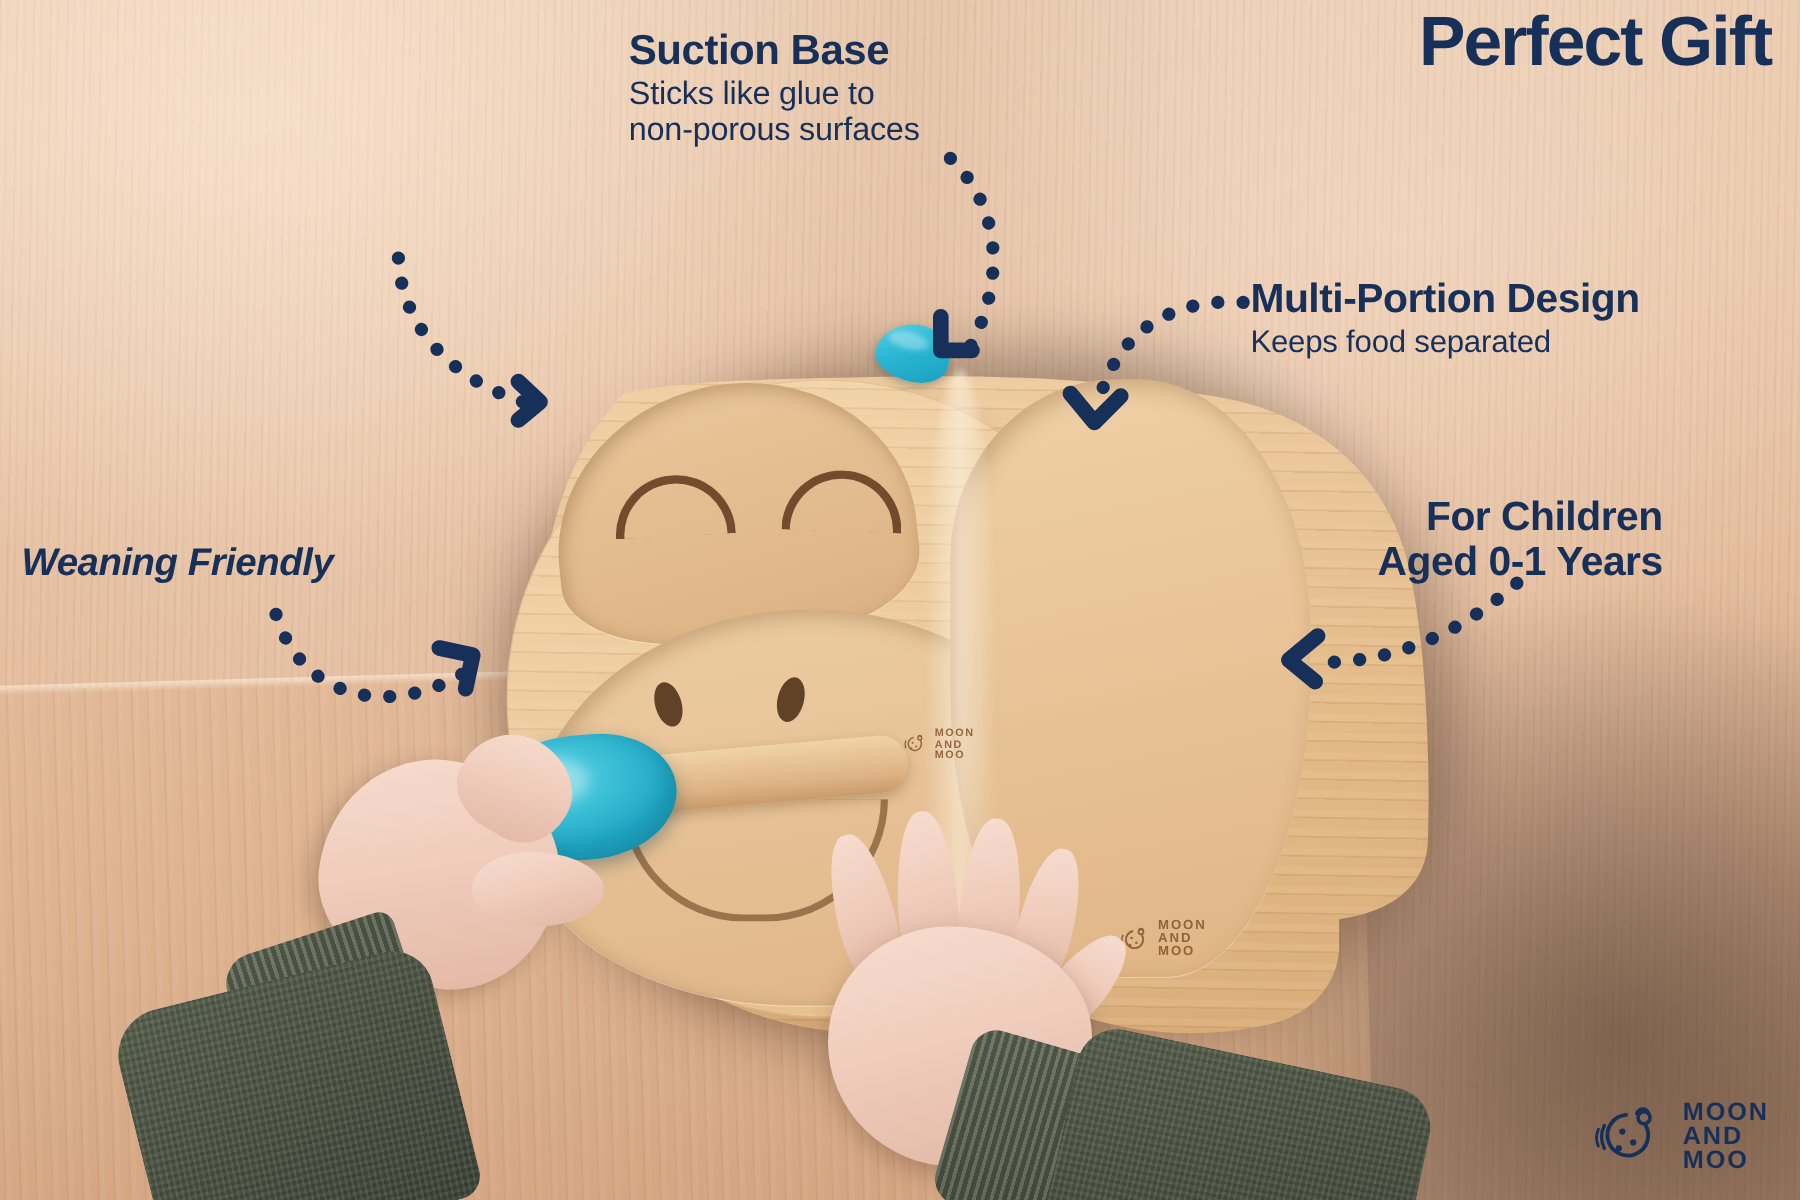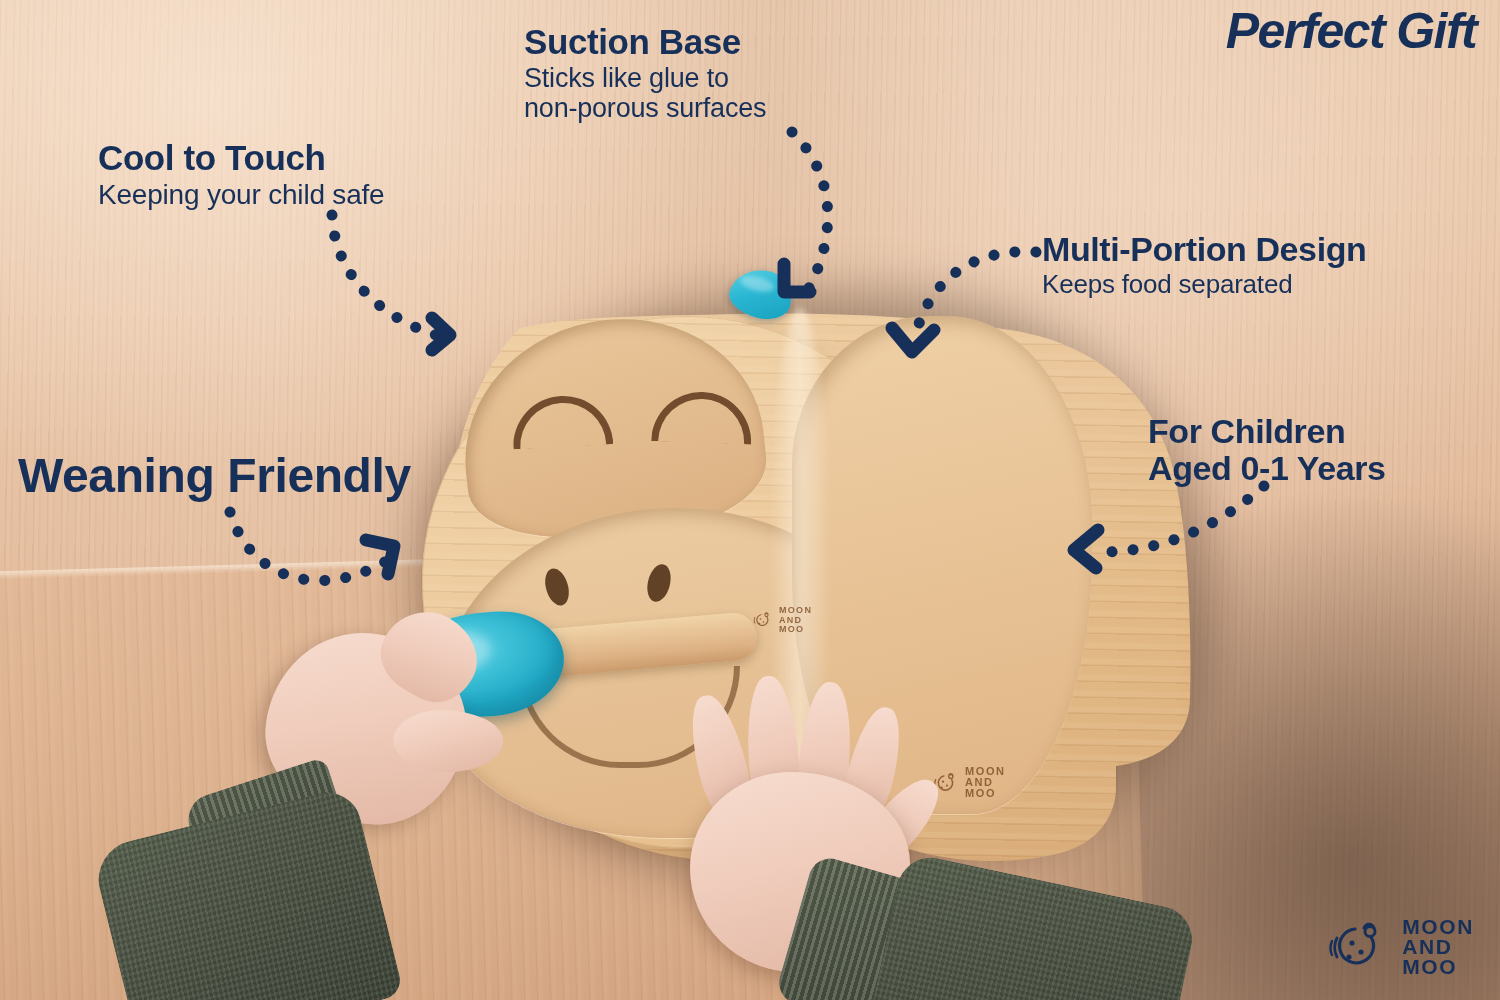--- a/index.html
+++ b/index.html
@@ -183,21 +183,21 @@
       linear-gradient(160deg,#5d6653,#4a5242);
   }
 
   
   .ann{position:absolute;color:#17305a;}
   .ann .t{font-weight:700;letter-spacing:-.4px;line-height:1.02;}
   .ann .s{font-weight:400;letter-spacing:-.2px;line-height:1.12;}
   #hero{position:absolute;right:24px;top:8px;text-align:right;color:#17305a;
         font-weight:700;letter-spacing:-1.6px;line-height:.92;}
   #hero .h1{font-size:62px;}
-  #hero .h2{font-size:50px;font-style:italic;}
+  #hero .h2{font-size:58px;}
 
   
   .arrow{position:absolute;overflow:visible;}
   .arrow .dots{fill:none;stroke:#17305a;stroke-width:11;stroke-linecap:round;
                stroke-dasharray:0.1 21;}
   .arrow .head{fill:none;stroke:#17305a;stroke-width:13;stroke-linecap:round;stroke-linejoin:round;}
 
   
   #brand{position:absolute;right:26px;bottom:22px;display:flex;align-items:center;gap:14px;color:#17305a;}
   #brand .btxt{font-weight:700;font-size:21px;letter-spacing:1.6px;line-height:20px;}
@@ -290,43 +290,39 @@
   </div>
   <div id="sleeve-right">
     <div class="cuff" style="position:absolute;left:0px;top:0px;width:126px;height:150px;border-radius:22px;transform:rotate(10deg);"></div>
     <div class="knit" style="position:absolute;left:92px;top:-6px;width:300px;height:190px;border-radius:34px;transform:rotate(6deg);"></div>
   </div>
 
   <div id="hero">
     <div class="h2">Perfect Gift</div>
   </div>
 
-  <div class="ann" style="left:98px;top:140px;">
-    <div class="t" style="font-size:35px;">Cool to Touch</div>
-    <div class="s" style="font-size:28px;margin-top:3px;">Keeping your child safe</div>
-  </div>
 
   <div class="ann" style="left:1042px;top:232px;">
     <div class="t" style="font-size:34px;">Multi-Portion Design</div>
     <div class="s" style="font-size:26px;margin-top:3px;">Keeps food separated</div>
   </div>
 
   <div class="ann" style="left:524px;top:24px;">
     <div class="t" style="font-size:35px;">Suction Base</div>
     <div class="s" style="font-size:27px;margin-top:3px;">Sticks like glue to</div>
     <div class="s" style="font-size:27px;">non-porous surfaces</div>
   </div>
 
-  <div class="ann" style="left:1148px;top:414px;text-align:left;">
+  <div class="ann" style="left:1148px;top:414px;text-align:right;">
     <div class="t" style="font-size:34px;">For Children</div>
     <div class="t" style="font-size:34px;margin-top:2px;">Aged 0-1 Years</div>
   </div>
 
   <div class="ann" style="left:18px;top:452px;">
-    <div class="t" style="font-size:48px;">Weaning Friendly</div>
+    <div class="t" style="font-size:32px;font-style:italic;">Weaning Friendly</div>
   </div>
 
   <svg class="arrow" style="left:320px;top:215px;width:190px;height:140px;" viewBox="0 0 190 140">
     <path class="dots" d="M12 0 C 14 50, 48 98, 116 120"></path>
     <path class="head" d="M112 103 L 130 120 L 112 135"></path>
   </svg>
 
   <svg class="arrow" style="left:736px;top:126px;width:150px;height:180px;" viewBox="0 0 150 180">
     <path class="dots" d="M56 6 C 96 44, 104 104, 72 164"></path>
     <path class="head" d="M48 138 L 48 166 L 74 166"></path>

